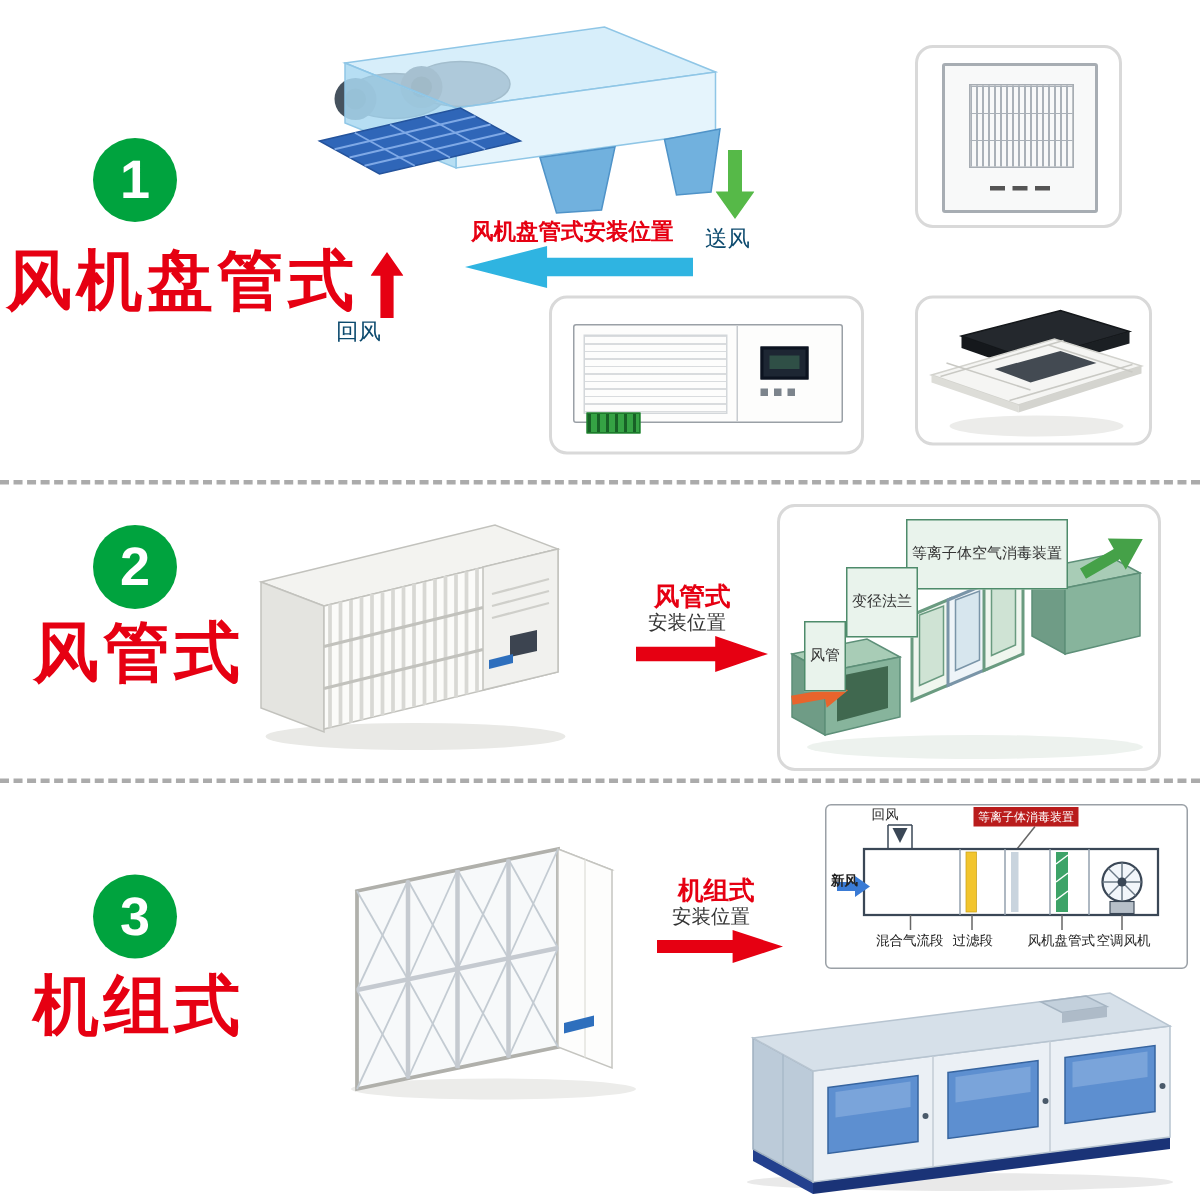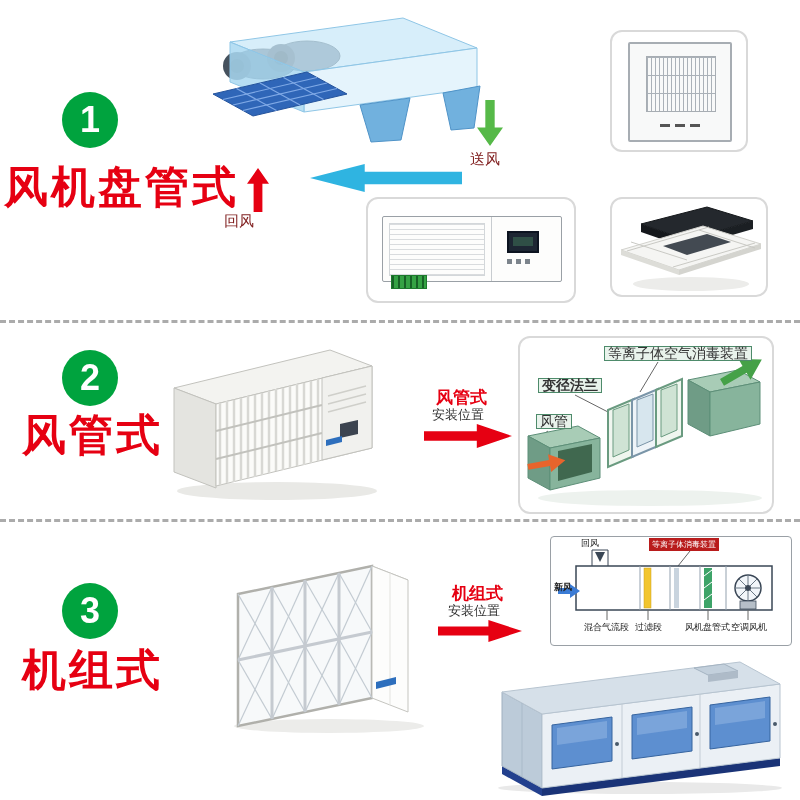--- a/index.html
+++ b/index.html
@@ -5,31 +5,31 @@
   * { margin:0; padding:0; box-sizing:border-box; }
   html,body { background:#fff; }
   body { font-family:"Liberation Sans","DejaVu Sans",sans-serif; }
   .page { position:relative; width:800px; height:800px; background:#fff; overflow:hidden; }
   .abs { position:absolute; }
   .badge { width:56px; height:56px; border-radius:50%; background:#00a33e; color:#fff;
            font-weight:bold; font-size:36px; display:flex; align-items:center; justify-content:center; }
   .sec-title { color:#e60012; font-weight:bold; font-size:44px; letter-spacing:3px; white-space:nowrap; }
   .card { background:#fff; border:2px solid #d9d9d9; border-radius:12px; position:absolute; }
   .sep { width:800px; height:0; border-top:3px dashed #ababab; }
-  .txt { color:#7f1d1d; }
+  .txt { color:#0c4a6e; }
   .red-note { color:#e60012; font-weight:bold; font-size:15px; white-space:nowrap;
               text-shadow:1px 0 #fff,-1px 0 #fff,0 1px #fff,0 -1px #fff; }
   .arrow-left-cyan { background:#2fb4e1; clip-path:polygon(100% 28%,36% 28%,36% 0,0 50%,36% 100%,36% 72%,100% 72%); }
   .arrow-right-red { background:#e60012; clip-path:polygon(0 30%,60% 30%,60% 0,100% 50%,60% 100%,60% 70%,0 70%); }
   .arrow-up-red   { background:#e60012; clip-path:polygon(50% 0,100% 36%,70% 36%,70% 100%,30% 100%,30% 36%,0 36%); }
   .arrow-down-green { background:#56b948; clip-path:polygon(32% 0,68% 0,68% 60%,100% 60%,50% 100%,0 60%,32% 60%); }
   .mid-note-main { color:#e60012; font-weight:bold; font-size:17px; white-space:nowrap; }
   .mid-note-sub { color:#333; font-size:13px; white-space:nowrap; }
   .tag { position:absolute; background:#e9f3ec; border:1px solid #4e8b6b; color:#333;
-         font-size:14px; line-height:13px; padding:0 3px; white-space:nowrap; }
+         font-size:10px; line-height:13px; padding:16px 3px; white-space:nowrap; }
   .sch-label { position:absolute; font-size:9px; color:#222; white-space:nowrap; }
   .sch-dark { position:absolute; background:#b91c1c; color:#fff; font-size:8px; line-height:11px;
               padding:1px 3px; white-space:nowrap; }
   .grille-panel { position:absolute; border:2px solid #a7adb3; background:#f8f9f9; border-radius:2px; }
   .grille-core { position:absolute; border:1px solid #a7adb3;
     background:repeating-linear-gradient(90deg,#aab1b8 0 1px,transparent 1px 4px),
                repeating-linear-gradient(0deg,transparent 0 17px,#aab1b8 17px 18px); }
   .dash { background:#555; width:10px; height:3px; display:inline-block; }
   .fd-body { position:absolute; border:1px solid #9aa0a6; background:#fdfdfc; border-radius:2px; }
   .fd-texture { position:absolute; border:1px solid #d3d7da;
@@ -74,20 +74,21 @@
         <line x1="48" y1="87.5" x2="142" y2="65.5"></line>
           <line x1="58" y1="93" x2="152" y2="71"></line>
         <line x1="68" y1="98.5" x2="162" y2="76.5"></line>
         <line x1="61.5" y1="76.5" x2="101.5" y2="98.5"></line>
           <line x1="85" y1="71" x2="125" y2="93"></line>
         <line x1="108.5" y1="65.5" x2="148.5" y2="87.5"></line>
       </g>
     </g>
   </svg>
 
+  <div class="abs red-note" style="left:314px; top:145px;">风机盘管式安装位置</div>
   <div class="abs arrow-left-cyan" style="left:310px; top:164px; width:152px; height:28px;"></div>
 
   <div class="abs arrow-up-red" style="left:247px; top:168px; width:22px; height:44px;"></div>
   <div class="abs txt" style="left:224px; top:212px; font-size:15px;">回风</div>
 
   <div class="abs arrow-down-green" style="left:477px; top:100px; width:26px; height:46px;"></div>
   <div class="abs txt" style="left:470px; top:150px; font-size:15px;">送风</div>
 
   <div class="card" style="left:610px; top:30px; width:138px; height:122px;">
     <div class="grille-panel" style="left:16px; top:10px; width:104px; height:100px;">
@@ -210,21 +211,21 @@
       <g>
         <polygon points="168,40 218,30 240,42 190,52" fill="#a8ccb6" stroke="#5d8f78"></polygon>
         <polygon points="168,40 190,52 190,96 168,84" fill="#6f9c86" stroke="#5d8f78"></polygon>
         <polygon points="190,52 240,42 240,84 190,96" fill="#87b49c" stroke="#5d8f78"></polygon>
       </g>
       <g transform="translate(196,32) rotate(-30)">
         <path d="M0,8 L26,8 L26,0 L46,12 L26,24 L26,16 L0,16 Z" fill="#45a148"></path>
       </g>
     </svg>
     <div class="tag" style="left:84px; top:8px;">等离子体空气消毒装置</div>
-    <div class="tag" style="left:18px; top:40px;font-weight:bold;">变径法兰</div>
+    <div class="tag" style="left:44px; top:40px;">变径法兰</div>
     <div class="tag" style="left:16px; top:76px;">风管</div>
   </div>
 
   <div class="abs sep" style="left:0; top:519px;"></div>
 
   <div class="abs badge" style="left:62px; top:583px;">
     <span>3</span>
   </div>
   <div class="abs sec-title" style="left:22px; top:641px;">机组式</div>
 

